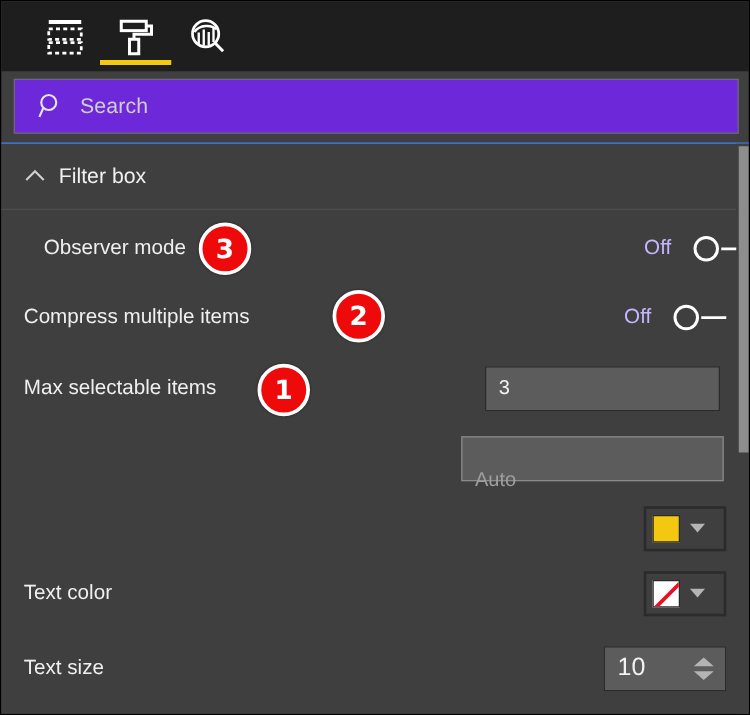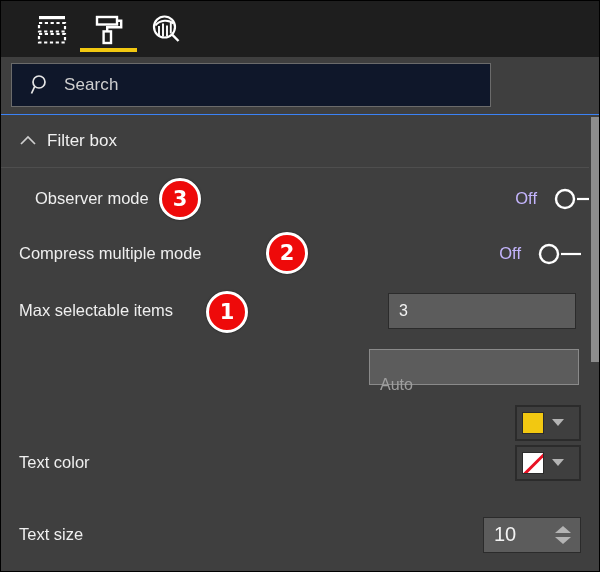--- a/index.html
+++ b/index.html
@@ -53,22 +53,22 @@
     height: 4px;
     background: transparent;
   }
   .tool-btn.active .underline { background: #f2c811; }
   .tool-ico { width: 36px; height: 36px; display:block; }
 
   
   .search-wrap {
     position: absolute;
     left: 10px; top: 62px;
-    width: 480px; height: 44px;
-    background: #0f172a;
+    width: 580px; height: 44px;
+    background: #6d28d9;
     border: 1px solid #6b6b6b;
     box-sizing: border-box;
     display: flex;
     align-items: center;
     cursor: text;
   }
   .search-icon { margin-left: 18px; width: 22px; height: 22px; display:block; }
   .search-ph {
     margin-left: 12px;
     color: #cfcfcf;
@@ -326,21 +326,21 @@
       <span class="toggle-off-text">Off</span>
       <div class="toggle">
         <svg width="48" height="24" viewBox="0 0 48 24">
           <circle cx="12" cy="12" r="9" fill="none" stroke="#ffffff" stroke-width="2.4"></circle>
           <line x1="24" y1="12" x2="44" y2="12" stroke="#ffffff" stroke-width="2.2"></line>
         </svg>
       </div>
     </div>
 
     <div class="row" style="top:111px;">
-      <span class="row-label">Compress multiple mode</span>
+      <span class="row-label">Compress multiple items</span>
       <span class="toggle-off-text">Off</span>
       <div class="toggle">
         <svg width="48" height="24" viewBox="0 0 48 24">
           <circle cx="12" cy="12" r="9" fill="none" stroke="#ffffff" stroke-width="2.4"></circle>
           <line x1="24" y1="12" x2="44" y2="12" stroke="#ffffff" stroke-width="2.2"></line>
         </svg>
       </div>
     </div>
 
     <div class="row" style="top:168px;">
@@ -356,21 +356,21 @@
       </div>
     </div>
 
     <div class="row" style="top:280px;">
       <div class="colorcell">
         <span class="swatch" style="background:#f2c811;"></span>
         <span class="caret"></span>
       </div>
     </div>
 
-    <div class="row" style="top:320px;text-align:center;">
+    <div class="row" style="top:332px;text-align:center;">
       <span class="row-label">Text color</span>
       <div class="colorcell">
         <span class="swatch none"></span>
         <span class="caret"></span>
       </div>
     </div>
 
     <div class="row" style="top:392px;">
       <span class="row-label">Text size</span>
       <div class="spinner">

